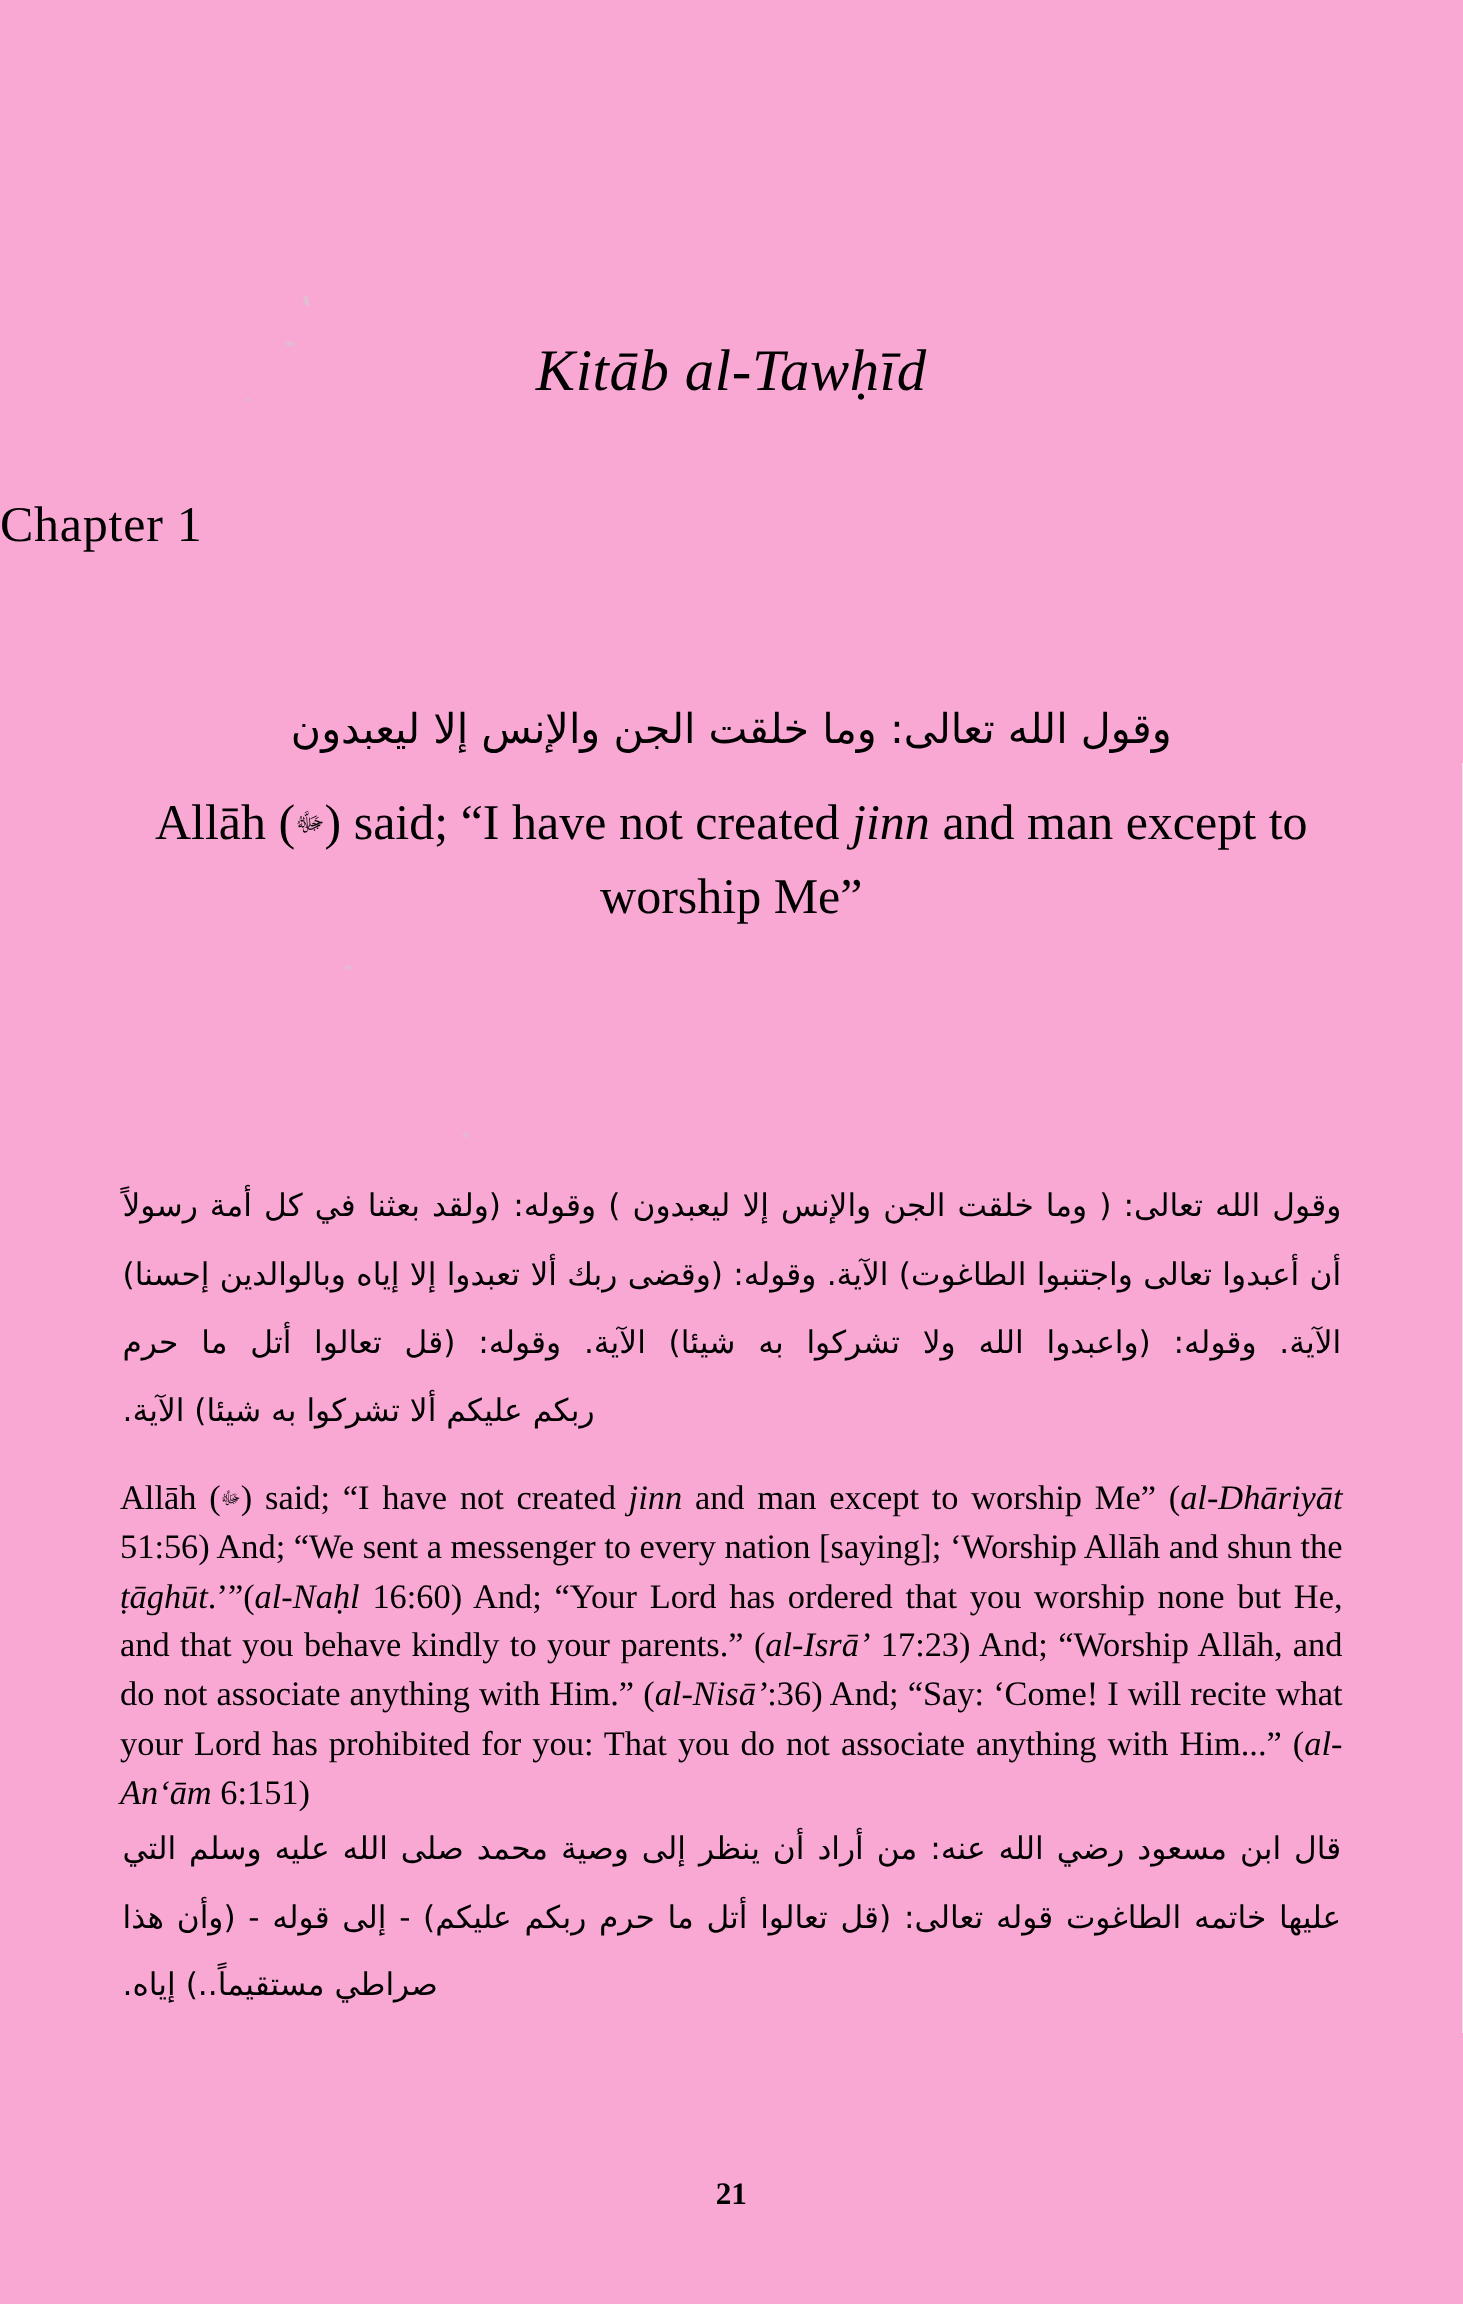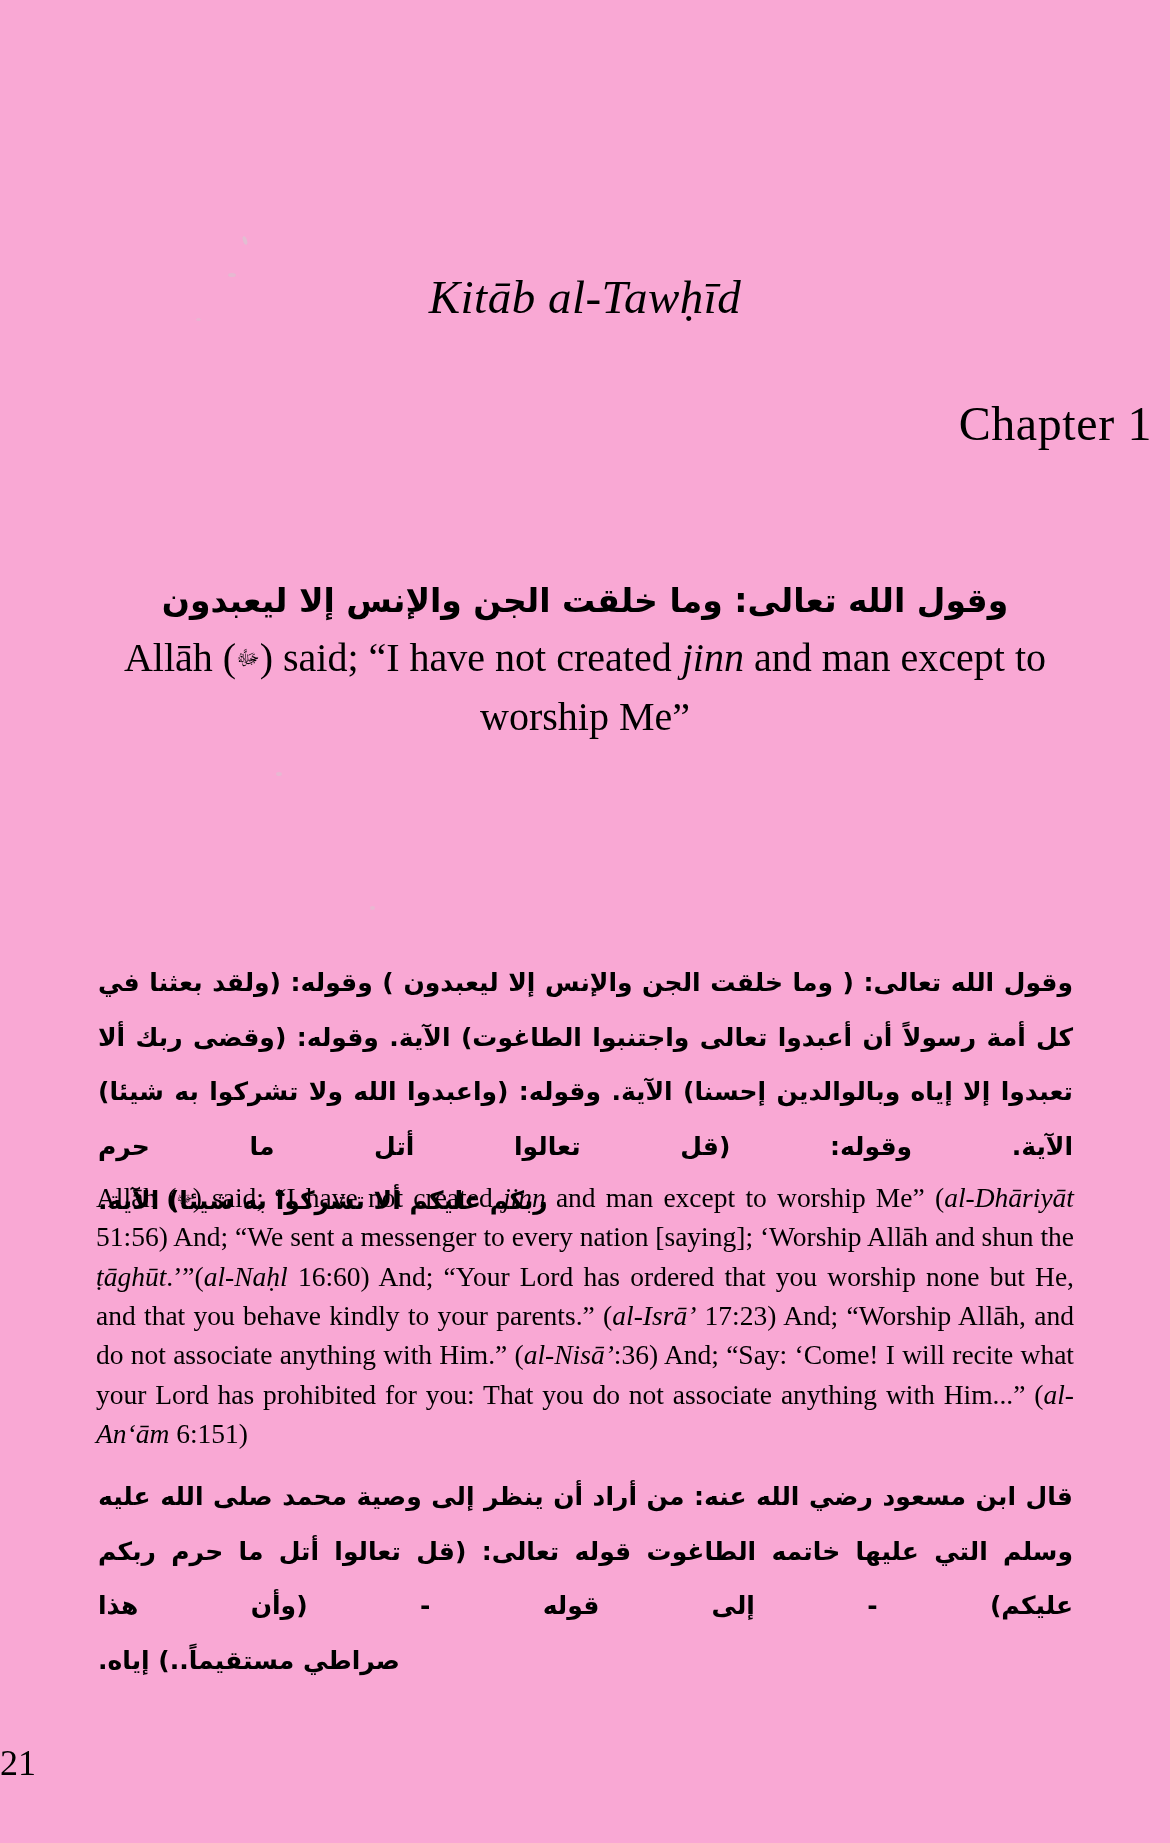--- a/index.html
+++ b/index.html
@@ -37,33 +37,32 @@
     top: 272px;
     text-align: center;
     font-style: italic;
     font-size: 47px;
     letter-spacing: .5px;
     line-height: 1.1;
   }
 
   .chapter-heading {
     position: absolute;
-    left: 0; right: 18px;
+    left: 0; right: 8px;
     top: 396px;
-    text-align: right;
-    font-size: 48px;
+    text-align: left;
+    font-size: 40px;
     letter-spacing: .6px;
   }
 
   .arabic {
     direction: rtl;
     unicode-bidi: bidi-override;
     font-family: "DejaVu Sans", "Liberation Sans", sans-serif;
-    font-weight: 700;
-    margin-top: 18px;
+    font-weight: 400;
   }
 
   .arabic-heading {
     position: absolute;
     left: 95px;
     width: 980px;
     top: 558px;
     text-align: center;
     font-size: 33px;
     line-height: 1.5;
@@ -114,21 +113,23 @@
     font-size: 27.5px;
     line-height: 1.43;
   }
   .english-block.e1 { top: 1178px; }
   .english-block .ital { font-style: italic; }
 
   .page-number {
     position: absolute;
     left: 0; right: 0;
     top: 1742px;
-    font-size: 36px;
+    text-align: center;
+    font-size: 25px;
+    font-weight: bold;
   }
 </style>
 </head>
 <body>
 
 <div class="page">
 
   <div class="speck s1"></div>
   <div class="speck s2"></div>
   <div class="speck s3"></div>

